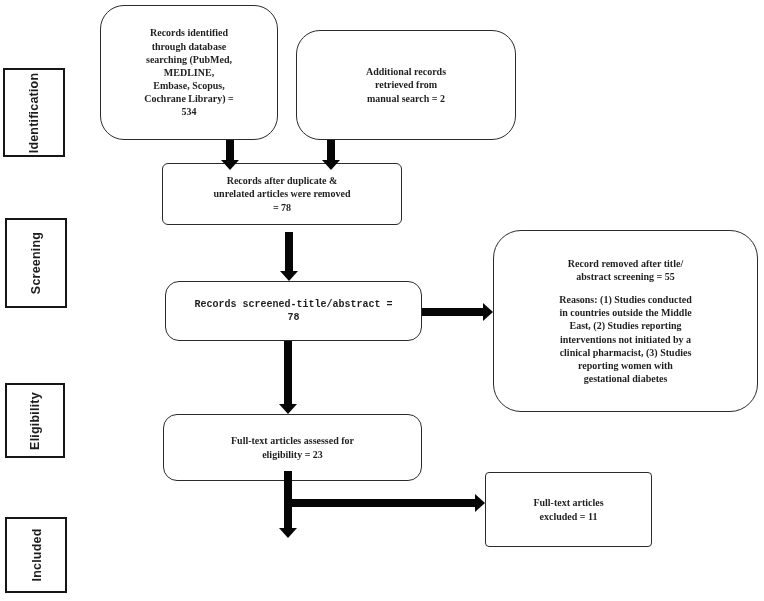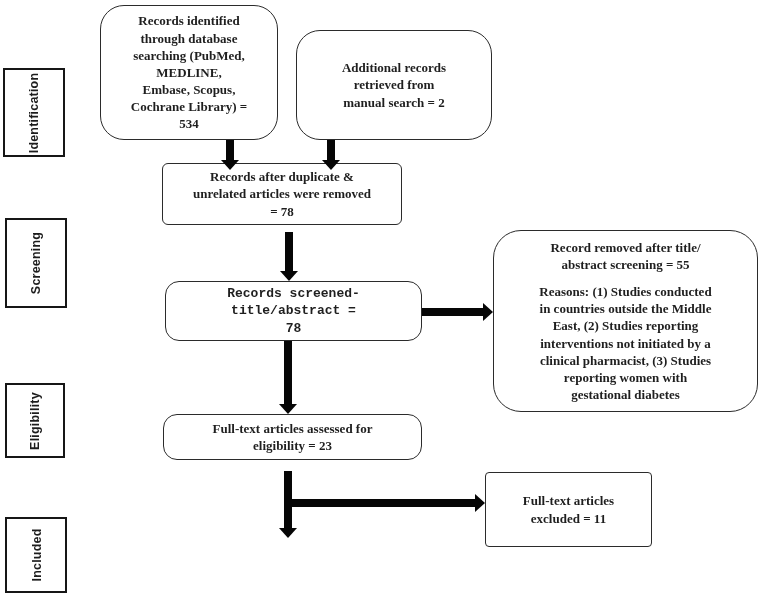--- a/index.html
+++ b/index.html
@@ -5,21 +5,21 @@
   html,body{margin:0;padding:0;background:#ffffff;}
   #canvas{
     position:relative;width:764px;height:601px;background:#ffffff;
     overflow:hidden;font-family:"Liberation Serif",serif;
   }
   .flow-box{
     position:absolute;box-sizing:border-box;background:#fff;
     border:1.5px solid #2b2b2b;
     display:flex;flex-direction:column;align-items:center;justify-content:center;
     text-align:center;color:#1f1f1f;
-    font-weight:700;font-size:13px;line-height:1.32;
+    font-weight:700;font-size:10px;line-height:1.32;
     padding:3px 24px;
   }
   .flow-box .txt{white-space:pre-line;}
   .stage-box{
     position:absolute;box-sizing:border-box;background:#fff;
     border:2px solid #161616;
     display:flex;align-items:center;justify-content:center;
   }
   .stage-box span{
     transform:rotate(-90deg);white-space:nowrap;
@@ -61,21 +61,21 @@
   <div class="flow-box" style="left:100px;top:5px;width:178px;height:135px;border-radius:24px;">
     <div class="txt">Records identified
 through database
 searching (PubMed,
 MEDLINE,
 Embase, Scopus,
 Cochrane Library) =
 534</div>
   </div>
 
-  <div class="flow-box" style="left:296px;top:30px;width:196px;height:110px;border-radius:24px;">
+  <div class="flow-box" style="left:296px;top:30px;width:220px;height:110px;border-radius:24px;">
     <div class="txt">Additional records
 retrieved from
 manual search = 2</div>
   </div>
 
   <div class="flow-box" style="left:162px;top:163px;width:240px;height:62px;border-radius:6px;">
     <div class="txt">Records after duplicate &amp;
 unrelated articles were removed
 = 78</div>
   </div>
@@ -91,21 +91,21 @@
     <div class="reasons-gap"></div>
     <div class="txt">Reasons: (1) Studies conducted
 in countries outside the Middle
 East, (2) Studies reporting
 interventions not initiated by a
 clinical pharmacist, (3) Studies
 reporting women with
 gestational diabetes</div>
   </div>
 
-  <div class="flow-box" style="left:163px;top:414px;width:259px;height:46px;border-radius:14px;">
+  <div class="flow-box" style="left:163px;top:414px;width:259px;height:67px;border-radius:14px;">
     <div class="txt">Full-text articles assessed for
 eligibility = 23</div>
   </div>
 
   <div class="flow-box" style="left:485px;top:472px;width:167px;height:75px;border-radius:4px;">
     <div class="txt">Full-text articles
 excluded = 11</div>
   </div>
 
 

